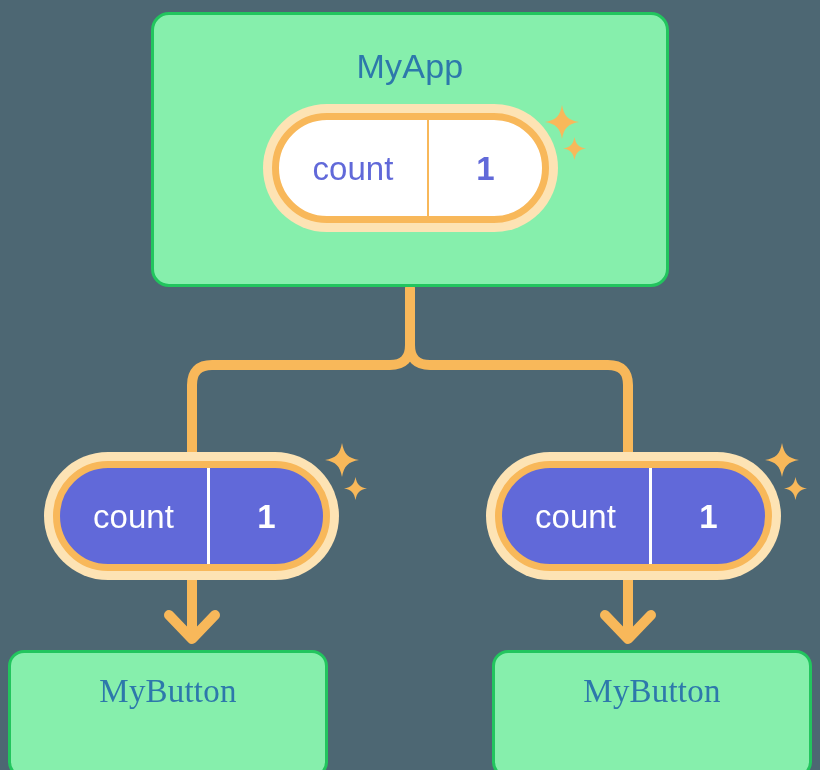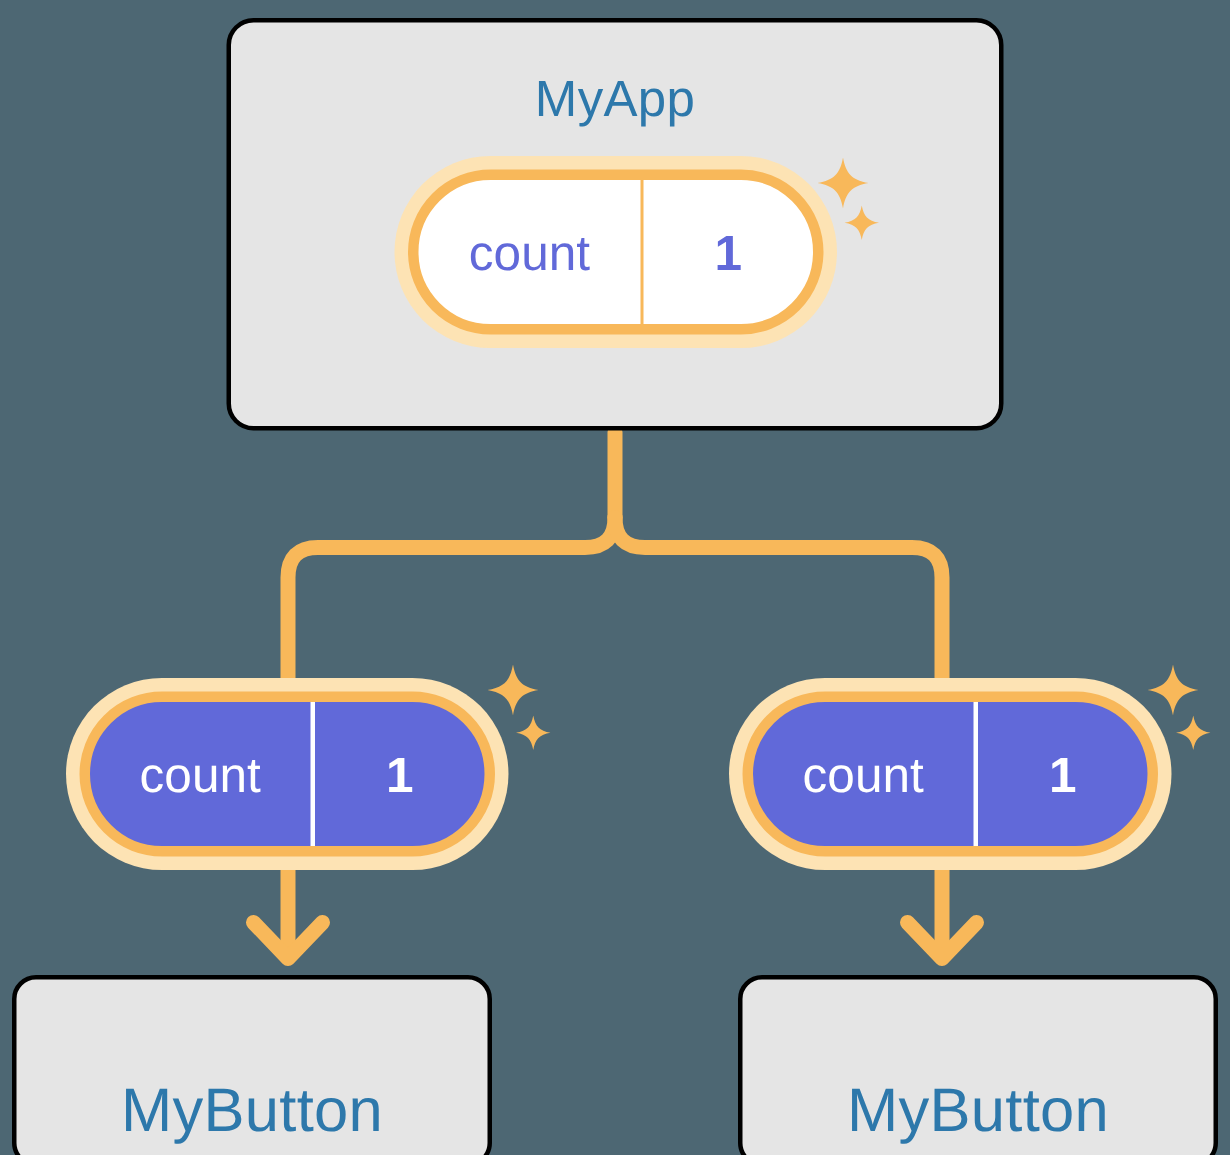--- a/index.html
+++ b/index.html
@@ -22,22 +22,22 @@
     position: absolute;
     left: 0;
     top: 0;
     width: 820px;
     height: 770px;
   }
 
   
   .card {
     position: absolute;
-    background: #e5e5e5;
-    border: 3px solid #000000;
+    background: #86efac;
+    border: 3px solid #22c55e;
     border-radius: 16px;
     box-sizing: border-box;
     z-index: 3;
   }
   .card-title {
     color: #2d78ab;
     font-size: 34px;
     font-weight: 400;
     letter-spacing: .2px;
     text-align: center;
@@ -61,22 +61,23 @@
     width: 320px;
     height: 128px;
   }
   #btn-card-right {
     left: 492px;
     top: 650px;
     width: 320px;
     height: 128px;
   }
   .btn-card .card-title {
-    margin-top: 64px;
-    font-size: 41px;
+    margin-top: 20px;
+    font-size: 33px;
+    font-family: Liberation Serif, serif;
   }
 
   
   .pill {
     position: absolute;
     box-sizing: border-box;
     border-radius: 999px;
     background: #fde3b4;     
     display: flex;
     align-items: center;

